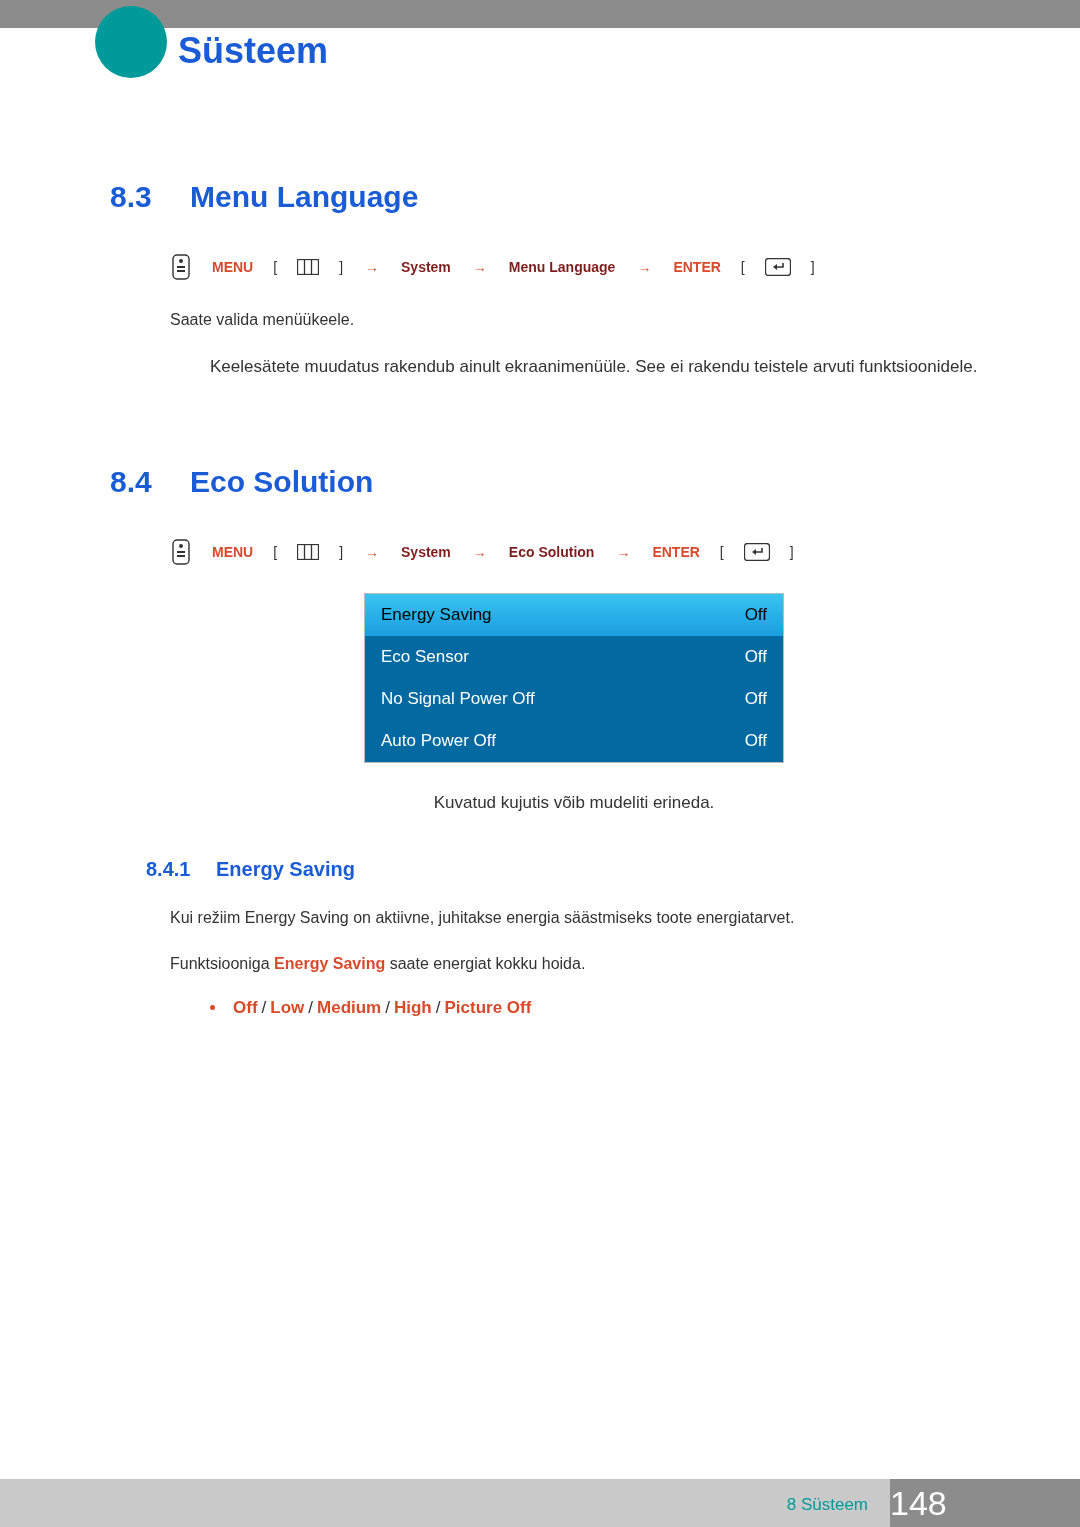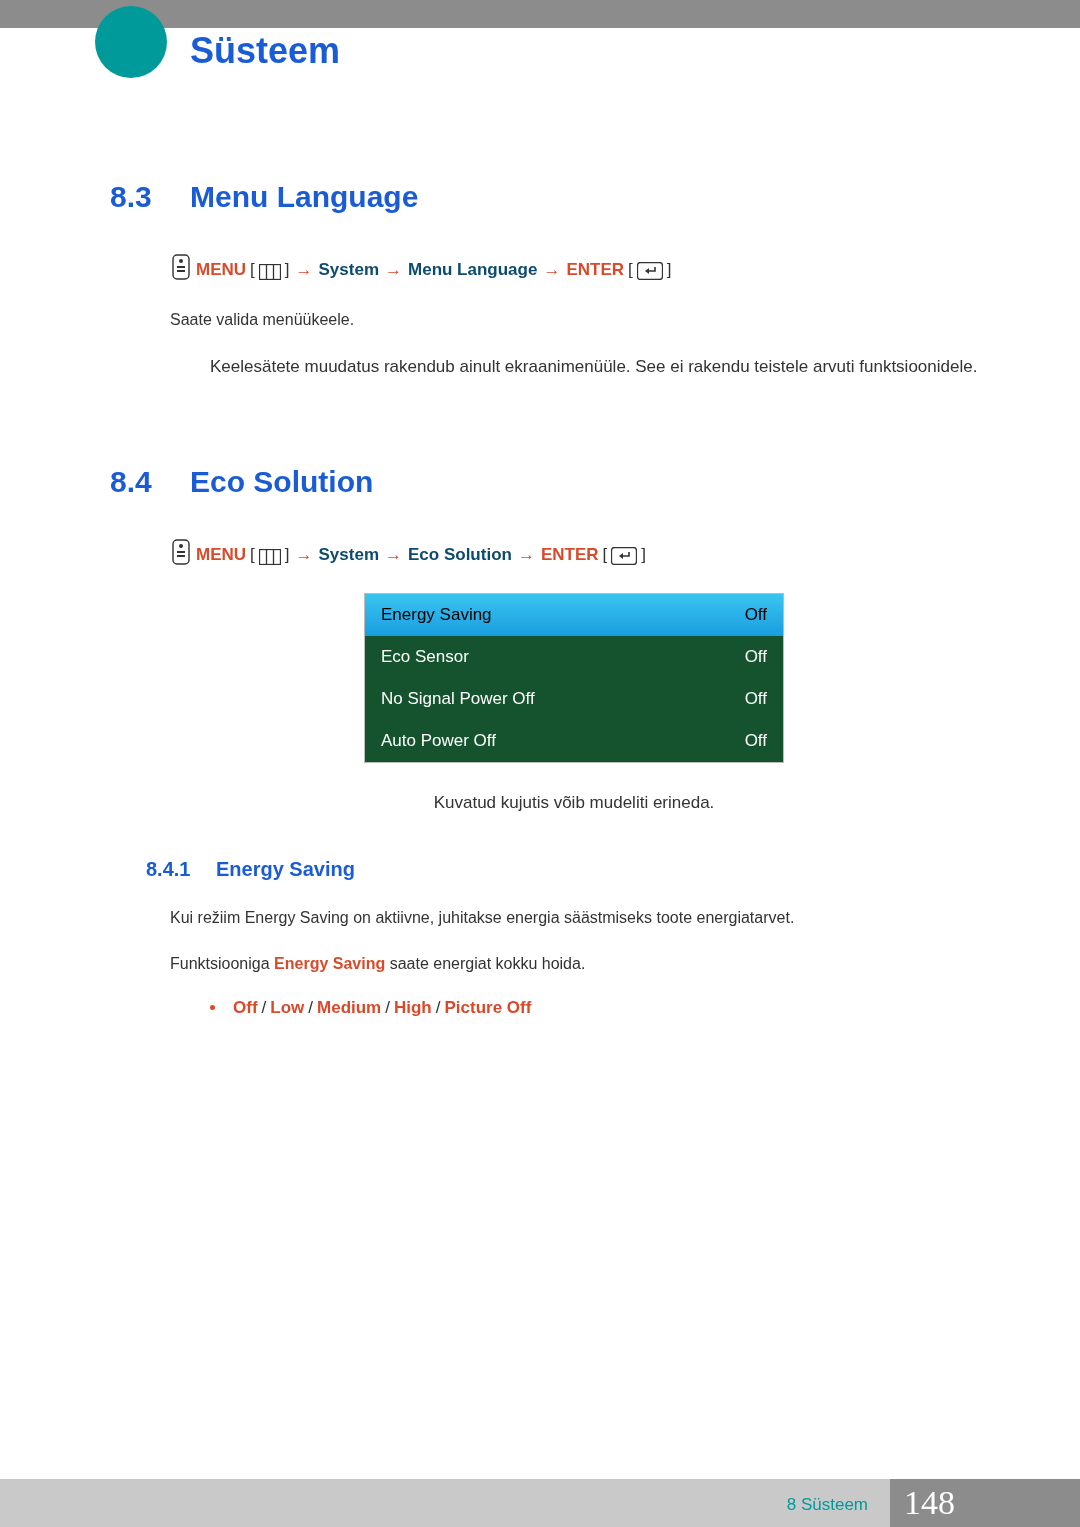--- a/index.html
+++ b/index.html
@@ -21,21 +21,21 @@
     left: 95px;
     top: 6px;
     width: 72px;
     height: 72px;
     border-radius: 50%;
     background: #009a9a;
     z-index: 1;
   }
   .chapter-title {
     position: absolute;
-    left: 190px;
+    left: 178px;
     top: 30px;
     font-size: 36px;
     font-weight: bold;
     color: #1a5cd6;
     z-index: 2;
   }
   .content {
     position: absolute;
     top: 180px;
     left: 0;
@@ -56,30 +56,30 @@
   }
   .section-title {
     font-size: 30px;
     font-weight: bold;
     color: #1a5cd6;
   }
   .body-content {
     margin-left: 60px;
   }
   .menu-path {
-    font-size: 17px;
+    font-size: 14px;
     margin-bottom: 28px;
     display: flex;
-    align-items: flex-end;
+    align-items: center;
     flex-wrap: wrap;
-    gap: 4px;
+    gap: 20px;
   }
   .menu-path svg { flex-shrink: 0; }
   .menu-path .m-menu { color: #d94a2b; font-weight: bold; }
-  .menu-path .m-system { color: #0c4a6e; font-weight: bold; }
+  .menu-path .m-system { color: #7f1d1d; font-weight: bold; }
   .menu-path .m-arrow { color: #d94a2b; font-weight: bold; padding: 0 2px; }
   .menu-path .m-enter { color: #d94a2b; font-weight: bold; }
   .menu-path .m-bracket { color: #333333; }
   .para {
     font-size: 16px;
     color: #333333;
     line-height: 1.5;
     margin-bottom: 22px;
   }
   .note-para {
@@ -100,21 +100,21 @@
     display: flex;
     justify-content: space-between;
     padding: 11px 16px;
     color: #ffffff;
   }
   .osd-row.highlight {
     background: linear-gradient(#39c5f0, #1a9de0);
     color: #000000;
   }
   .osd-row.dark {
-    background: #14532d;
+    background: #0369a1;
   }
   .osd-caption {
     text-align: center;
     font-size: 17px;
     color: #333333;
     margin-bottom: 45px;
   }
   .subsection-row {
     display: flex;
     align-items: baseline;
@@ -158,22 +158,20 @@
   .footer-left {
     flex: 1;
     background: #c9c9c9;
   }
   .footer-right {
     width: 190px;
     background: #8c8c8c;
     display: flex;
     align-items: center;
     justify-content: flex-start;
-    padding-left: 14px;
-    font-family: Liberation Serif, serif;
   }
   .footer-chapter {
     position: absolute;
     right: 212px;
     bottom: 12px;
     font-size: 17px;
     color: #009a9a;
   }
   .page-num {
     font-size: 34px;

